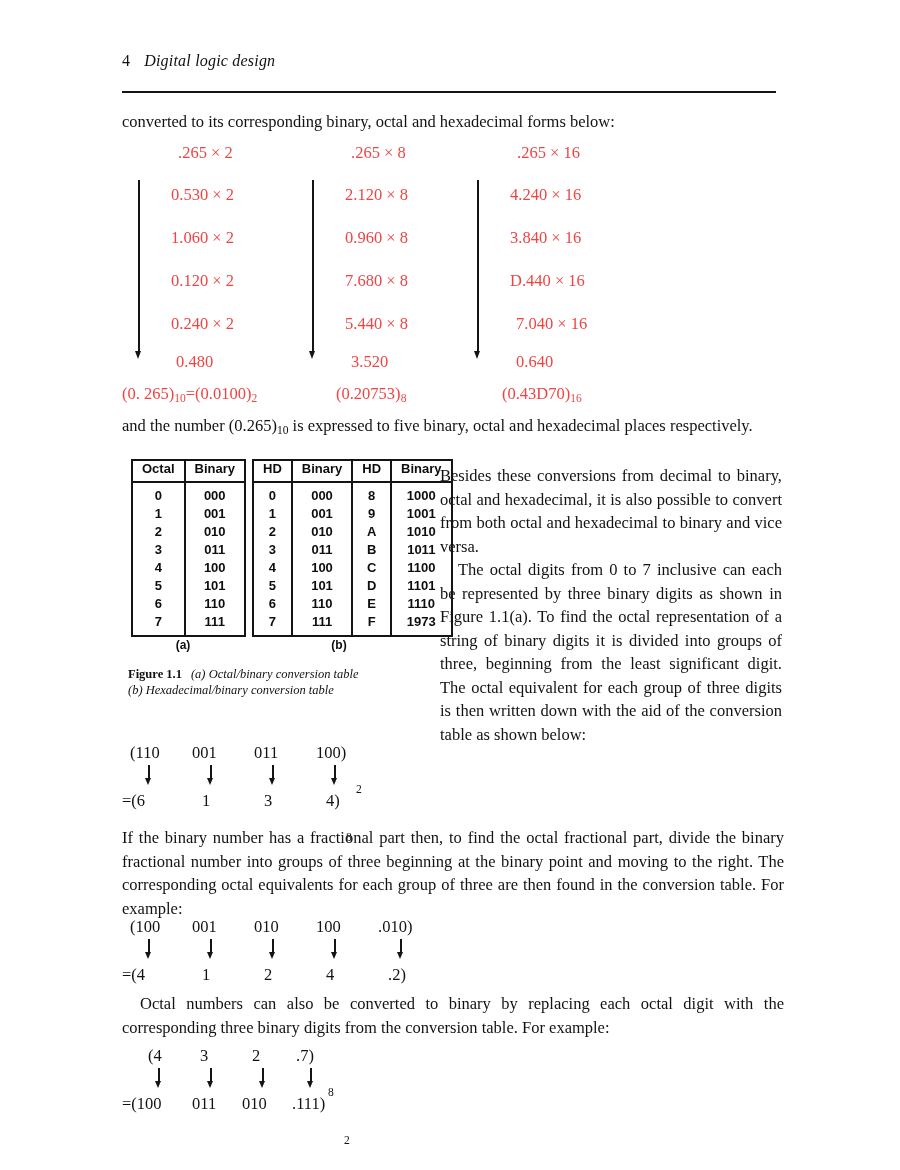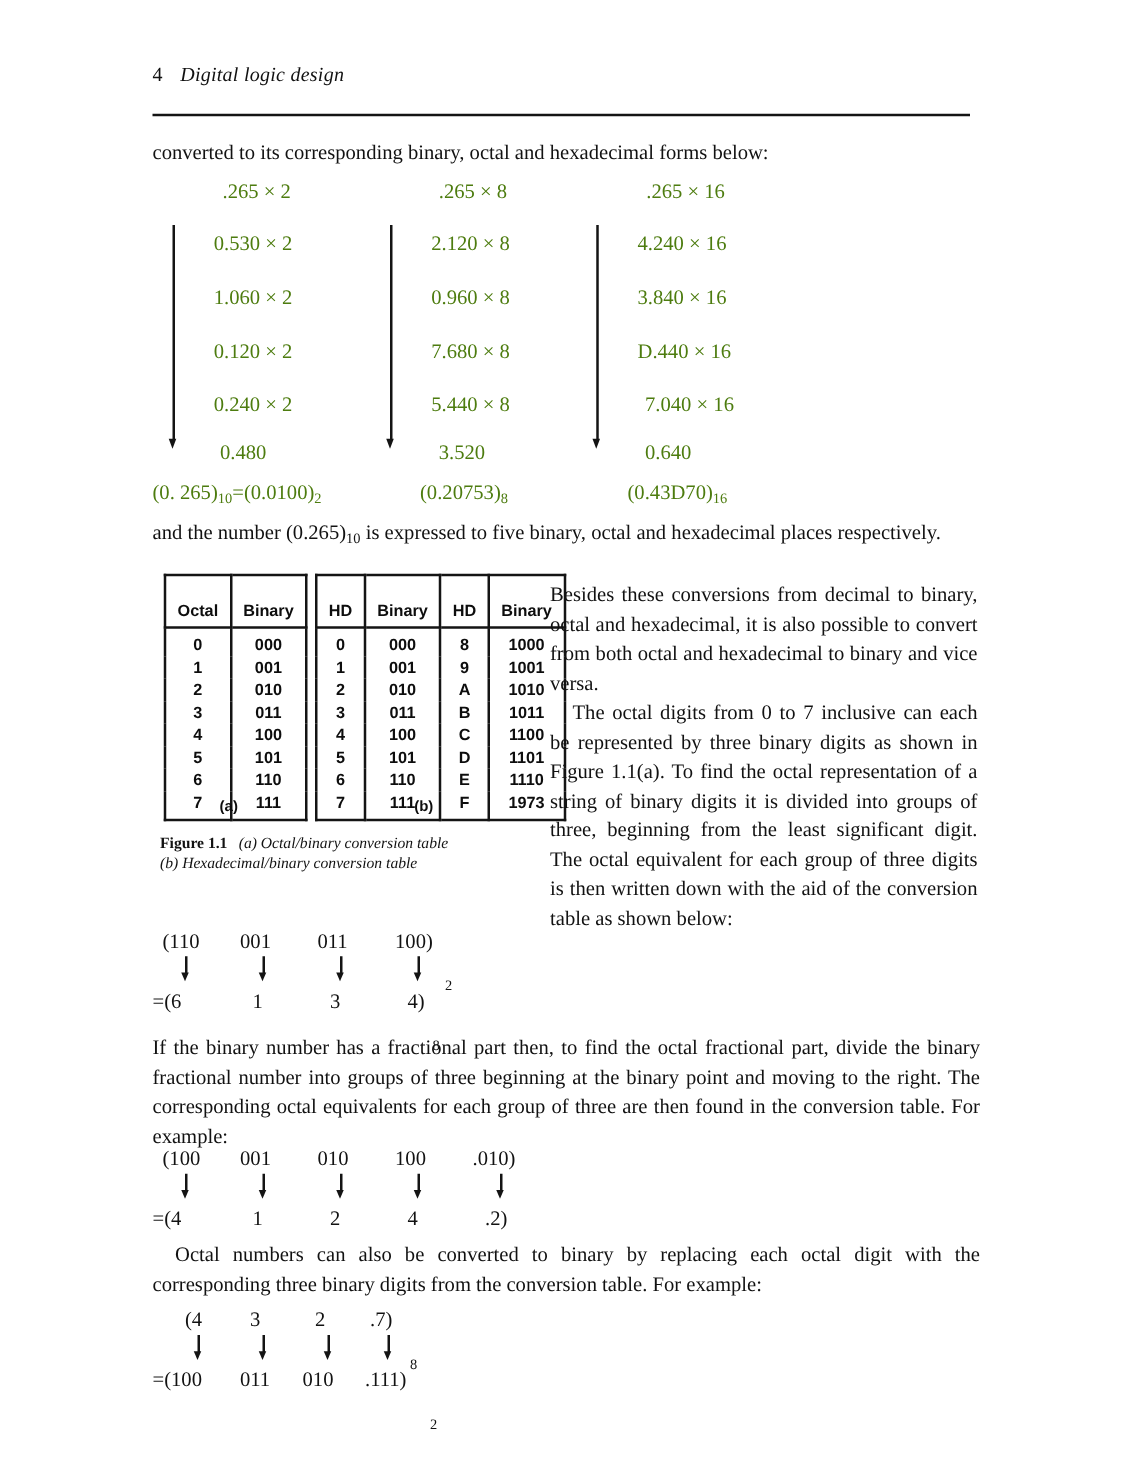--- a/index.html
+++ b/index.html
@@ -57,21 +57,21 @@
     text-align: justify;
     text-justify: inter-word;
     color: #121212;
   }
   .para.nojust { text-align: left; }
 
   
   .calcblock {
     position: absolute;
     font-size: 16.5px;
-    color: #4d7c0f;
+    color: #ef4444;
     font-family: Liberation Serif, serif;
   }
   .arrow {
     position: absolute;
     width: 9px;
   }
   .arrow .shaft {
     position: absolute;
     left: 4px;
     top: 0;
@@ -105,21 +105,21 @@
     color: #0d0d0d;
     background: #ffffff;
   }
   .convtable td, .convtable th {
     border: 0;
     text-align: center;
     padding: 0;
     font-weight: bold;
   }
   .convtable .hcell {
-    padding: 20px 9px 5px 9px;
+    padding: 0 9px 5px 9px;
     font-size: 13px;
     border-bottom: 2px solid #141414;
   }
   .convtable .dcell {
     padding: 1.5px 9px;
     font-size: 13px;
     line-height: 15px;
   }
   .convtable .vsep { border-right: 2px solid #141414; }
   .convtable .outer-l { border-left: 2px solid #141414; }

